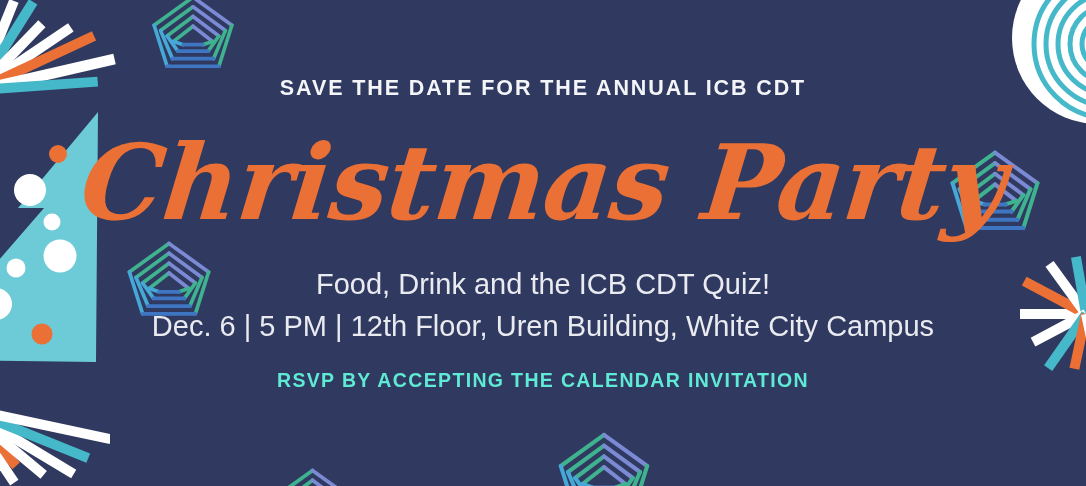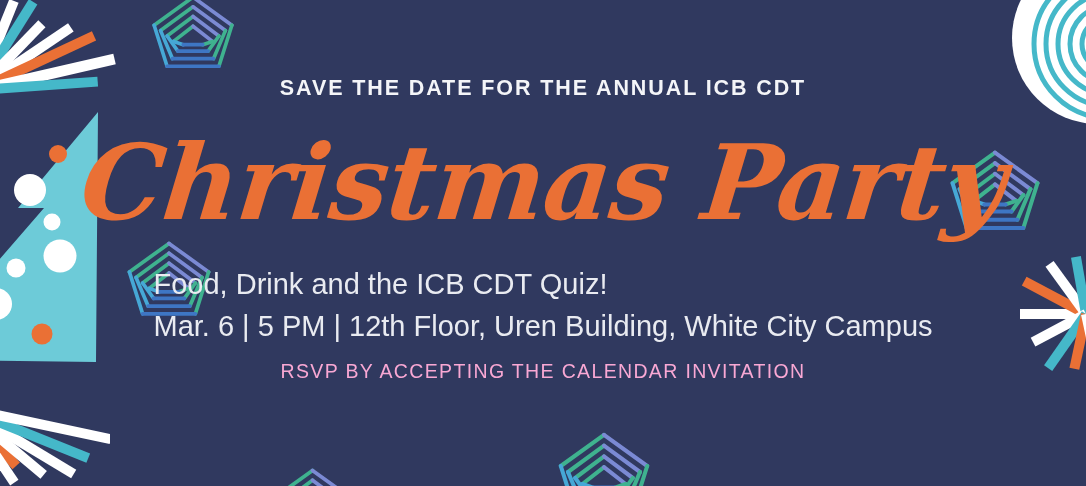--- a/index.html
+++ b/index.html
@@ -19,21 +19,21 @@
   
   .deco { position:absolute; pointer-events:none; }
   .deco svg { display:block; }
 
   
   .content {
     position:absolute; inset:0;
     z-index:5;
     display:flex; flex-direction:column;
     align-items:center;
-    text-align:left;
+    text-align:center;
   }
   .eyebrow {
     margin-top:78px;
     font-size:21.5px;
     font-weight:bold;
     letter-spacing:1.9px;
     color:#f4f5f8;
     text-transform:uppercase;
     line-height:1;
   }
@@ -51,25 +51,25 @@
   }
   .details {
     margin-top:26px;
     color:#e9ebf1;
     font-size:29px;
     line-height:1.45;
     font-weight:400;
   }
   .details div { white-space:nowrap; }
   .rsvp {
-    margin-top:15px;
+    margin-top:24px;
     font-size:19.5px;
-    font-weight:normal;
+    font-weight:bold;
     letter-spacing:1.35px;
-    color:#f9a8d4;
+    color:#5eead4;
     text-transform:uppercase;
     line-height:1;
   }
 </style>
 </head>
 <body>
 
 <div id="invite">
 
   <div class="deco" style="left:-30px; top:-22px;">
@@ -336,19 +336,19 @@
   </div>
 
   <div class="content">
 
     <div class="eyebrow">SAVE THE DATE FOR THE ANNUAL ICB CDT</div>
 
     <div class="script">Christmas Party</div>
 
     <div class="details">
       <div>Food, Drink and the ICB CDT Quiz!</div>
-      <div>Mar. 6 | 5 PM | 12th Floor, Uren Building, White City Campus</div>
+      <div>Dec. 6 | 5 PM | 12th Floor, Uren Building, White City Campus</div>
     </div>
 
     <div class="rsvp">RSVP BY ACCEPTING THE CALENDAR INVITATION</div>
 
   </div>
 </div>
 
 </body></html>

